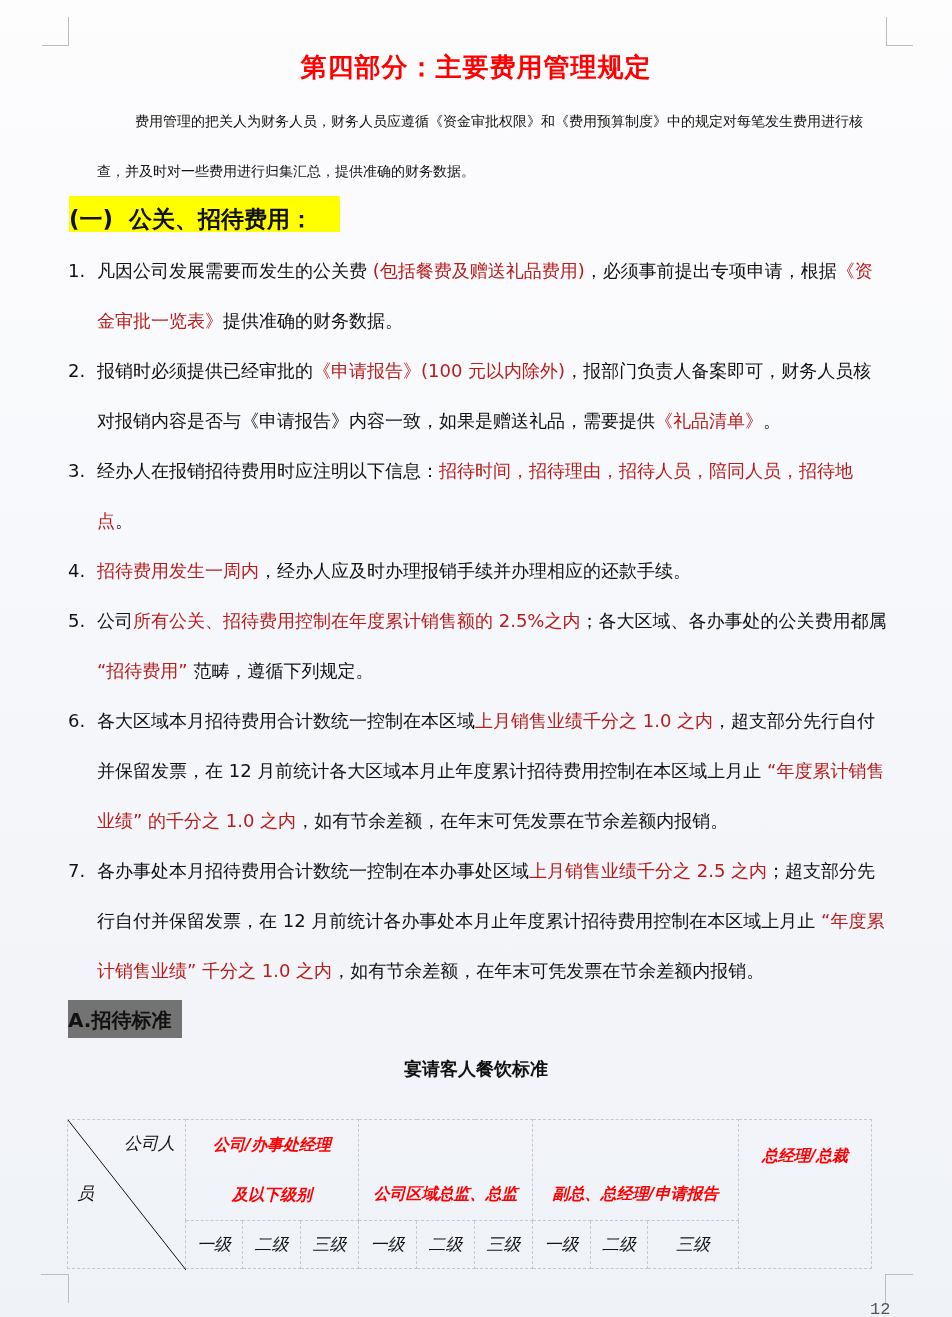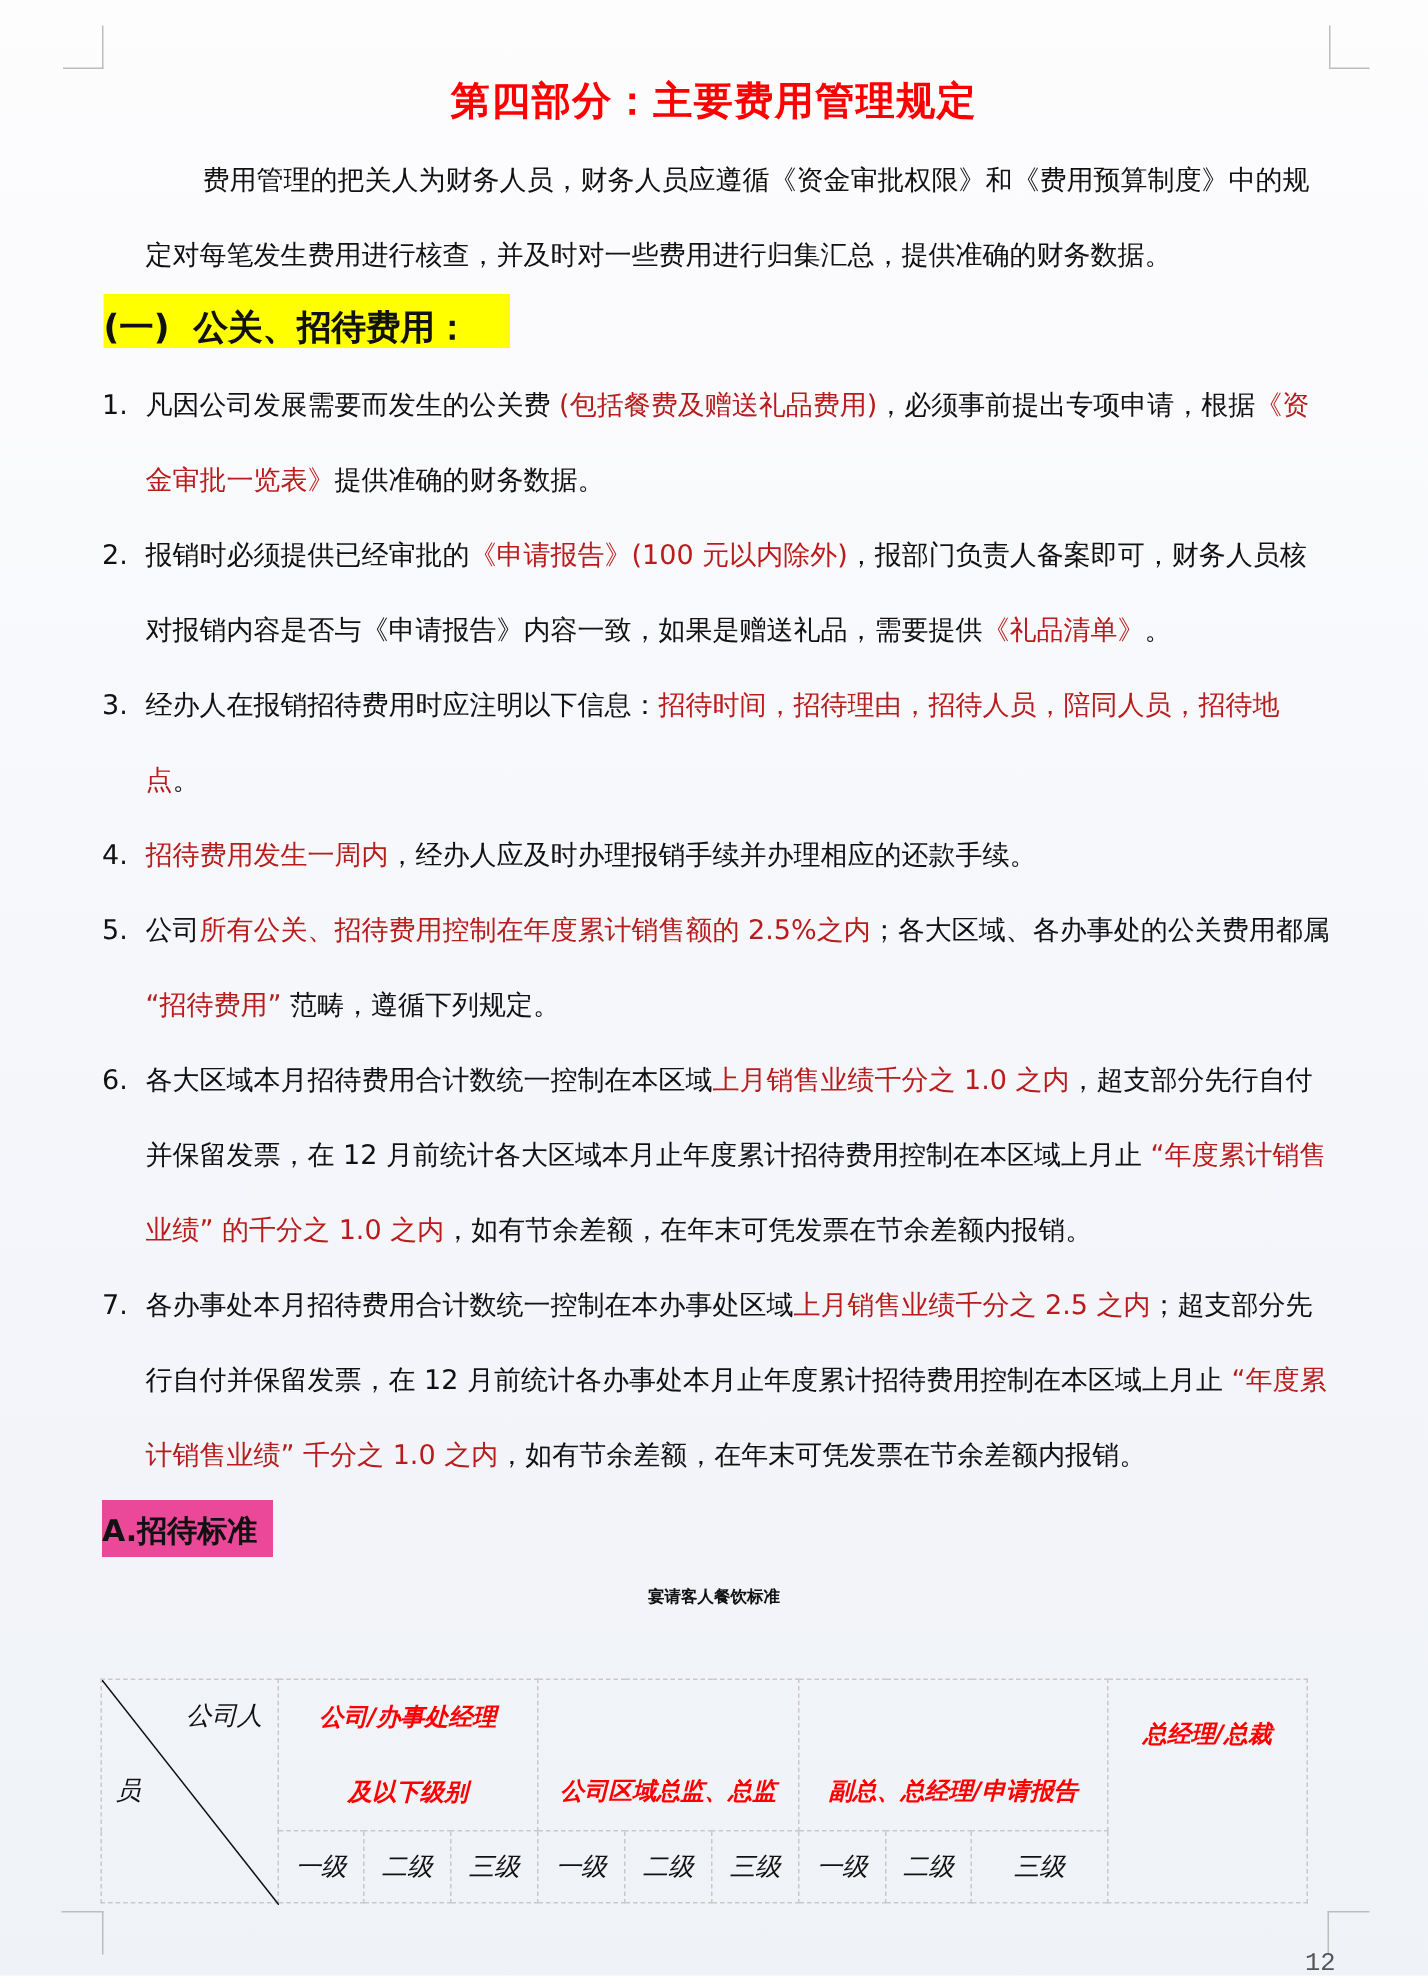--- a/index.html
+++ b/index.html
@@ -14,35 +14,35 @@
   .corner.tl { left: 42px; top: 17px; border-width: 0 1px 1px 0; }
   .corner.tr { left: 886px; top: 17px; border-width: 0 0 1px 1px; }
   .corner.bl { left: 41px; top: 1274px; border-width: 1px 1px 0 0; width: 27px; }
   .corner.br { left: 885px; top: 1274px; border-width: 1px 0 0 1px; width: 27px; }
 
   .page-number { position: absolute; left: 870px; top: 1300px; font-family: Liberation Mono, monospace; font-size: 17px; color: #555; }
 
   .title { position: absolute; left: 0; width: 952px; top: 50px; text-align: center;
     font-size: 26px; font-weight: bold; color: #ff0000; letter-spacing: 1px; }
 
-  .para { position: absolute; left: 97px; width: 790px; font-size: 18px; line-height: 50px; }
+  .para { position: absolute; left: 97px; width: 790px; font-size: 14px; line-height: 50px; }
   .intro { top: 96px; text-indent: 38px; }
 
   .h-yellow { position: absolute; left: 69px; top: 196px; height: 36px; width: 271px; background: #ffff00;
     font-size: 23px; font-weight: bold; line-height: 46px; padding-left: 0; box-sizing: border-box; white-space: pre; }
 
   .item { position: absolute; left: 68px; width: 820px; font-size: 18px; line-height: 50px; }
   .item .num { position: absolute; left: 0; top: 0; width: 28px; }
   .item .body { margin-left: 29px; }
   .red { color: #b91c1c; }
 
-  .h-pink { position: absolute; left: 68px; top: 1000px; height: 38px; width: 114px; background: #ec4899;
+  .h-pink { position: absolute; left: 68px; top: 1000px; height: 38px; width: 114px; background: #737373;
     font-size: 20px; font-weight: bold; line-height: 40px; }
 
-  .table-title { position: absolute; left: 0; width: 952px; top: 1057px; text-align: center; font-size: 11px; font-weight: bold; }
+  .table-title { position: absolute; left: 0; width: 952px; top: 1057px; text-align: center; font-size: 18px; font-weight: bold; }
 
   table.std { position: absolute; left: 67px; top: 1119px; border-collapse: collapse; font-size: 17px; font-style: italic; }
   table.std td { border: 1px dashed #c9c9c9; text-align: center; vertical-align: middle; padding: 0; }
   .hdr { color: #ff0000; font-weight: bold; font-size: 16px; }
   .diag { position: relative; }
   .diag svg { position: absolute; left: 0; top: 0; }
   .diag .tr-label { position: absolute; right: 10px; top: 12px; }
   .diag .bl-label { position: absolute; left: 9px; top: 62px; }
 </style>
 </head>

